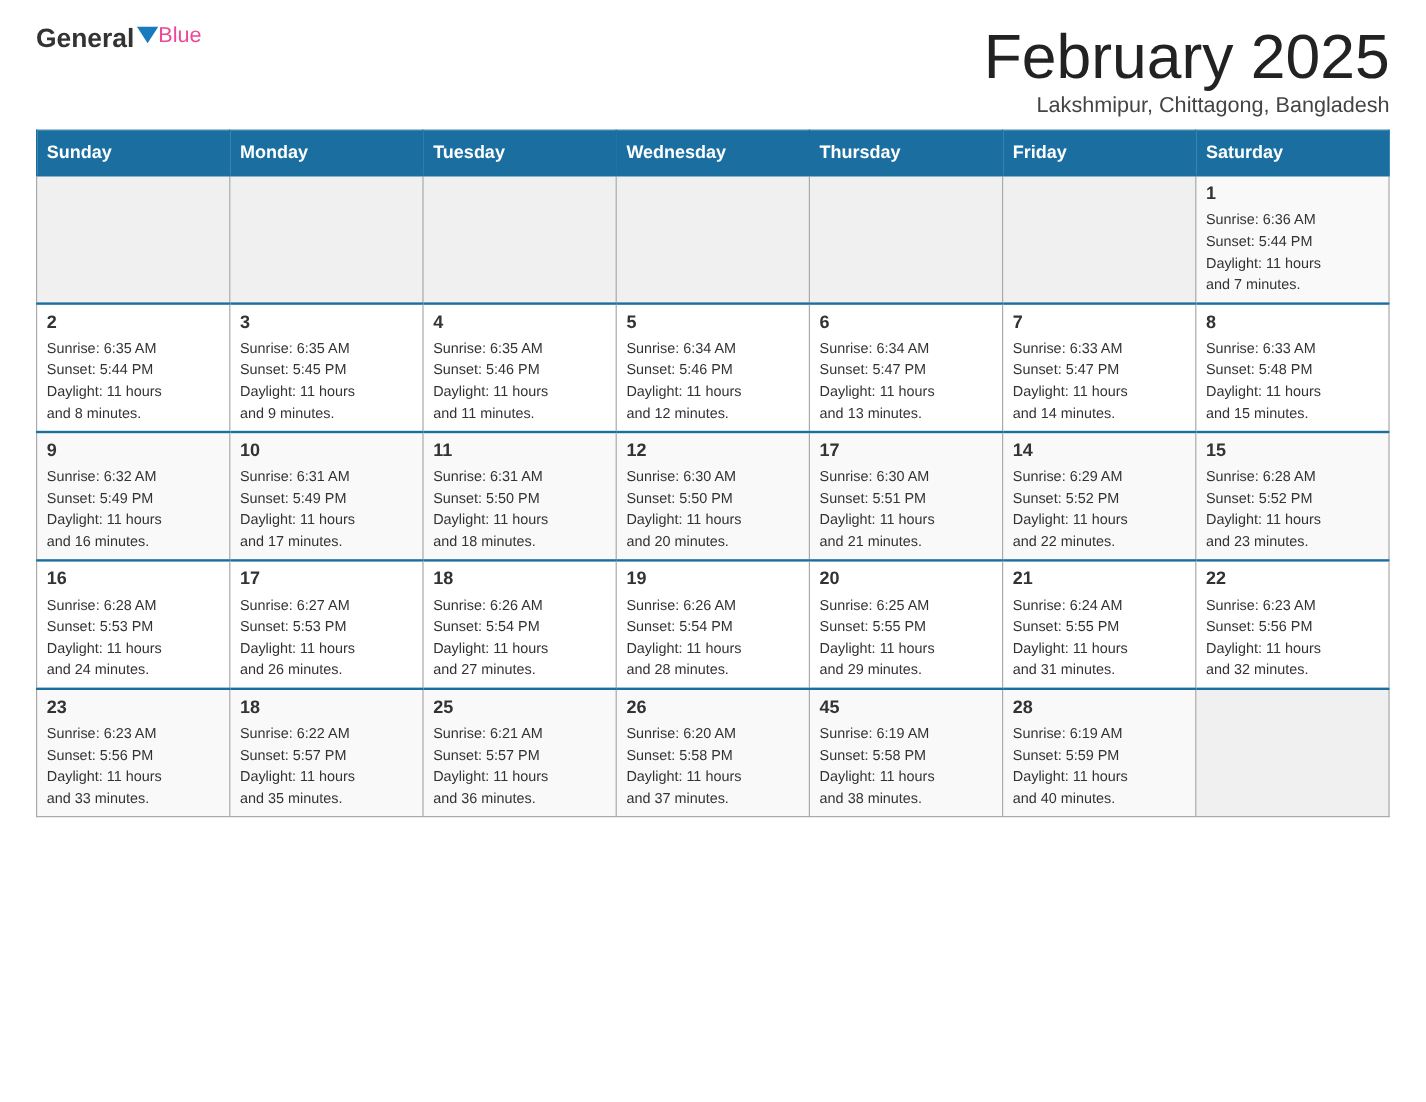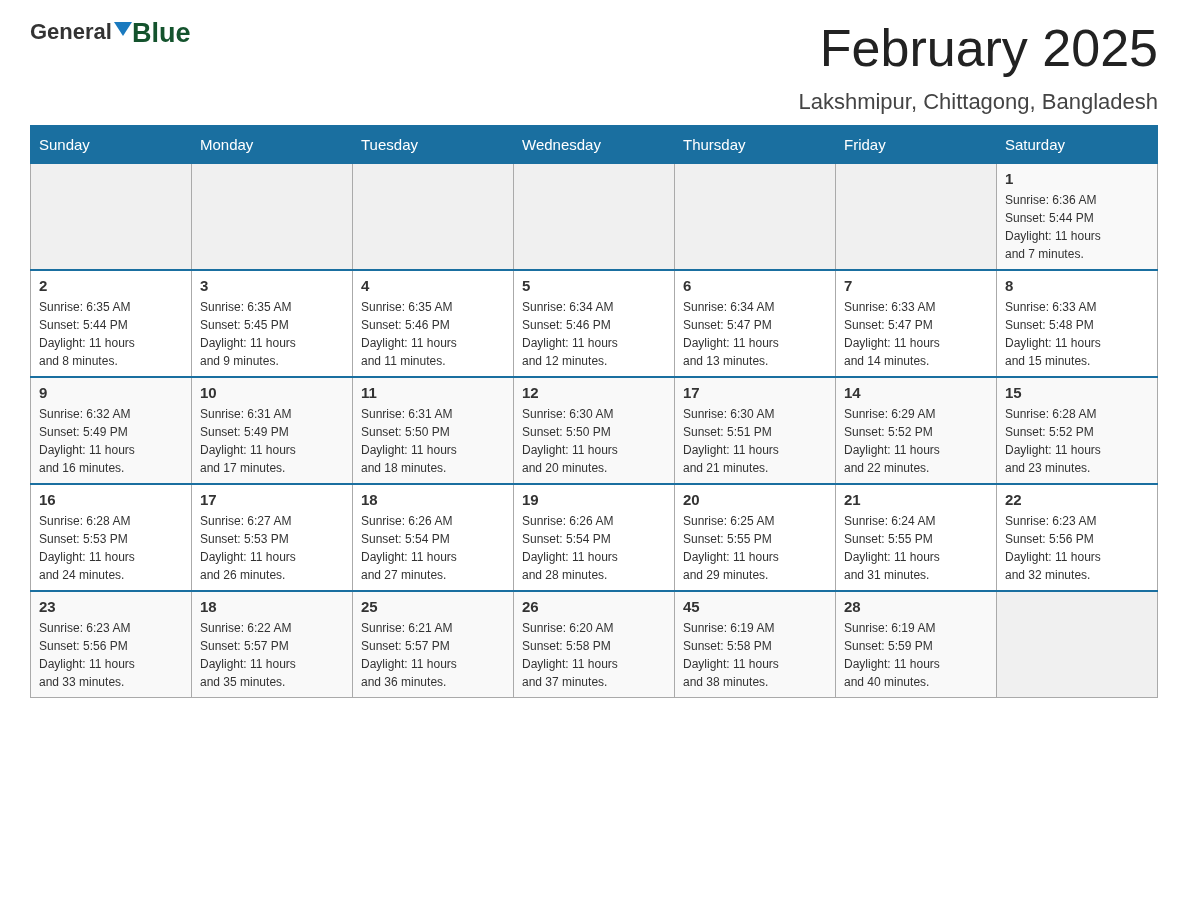--- a/index.html
+++ b/index.html
@@ -21,52 +21,52 @@
       flex-direction: row;
       align-items: flex-start;
     }
     .logo-general {
       font-size: 22px;
       font-weight: bold;
       color: #333;
       line-height: 1;
     }
     .logo-blue {
-      font-size: 27px;
-      font-weight: bold;
-      color: #14532d;
+      font-size: 18px;
+      font-weight: normal;
+      color: #ec4899;
       line-height: 1;
       display: flex;
       align-items: center;
       gap: 4px;
     }
     .title-block {
       text-align: right;
     }
     .month-title {
       font-size: 52px;
       font-weight: normal;
       color: #222;
       line-height: 1.1;
     }
     .location-title {
-      font-size: 22px;
+      font-size: 18px;
       color: #444;
-      margin-top: 12px;
+      margin-top: 0;
     }
     .calendar {
       width: 100%;
       border-collapse: collapse;
       margin-top: 8px;
     }
     .calendar thead tr th {
       background-color: #1a6fa0;
       color: #fff;
       font-size: 15px;
-      font-weight: normal;
+      font-weight: bold;
       padding: 10px 8px;
       text-align: left;
       border: 1px solid #1a6fa0;
     }
     .calendar tbody tr td {
       border: 1px solid #aaa;
       vertical-align: top;
       padding: 6px 8px;
       width: 14.28%;
       min-height: 100px;

